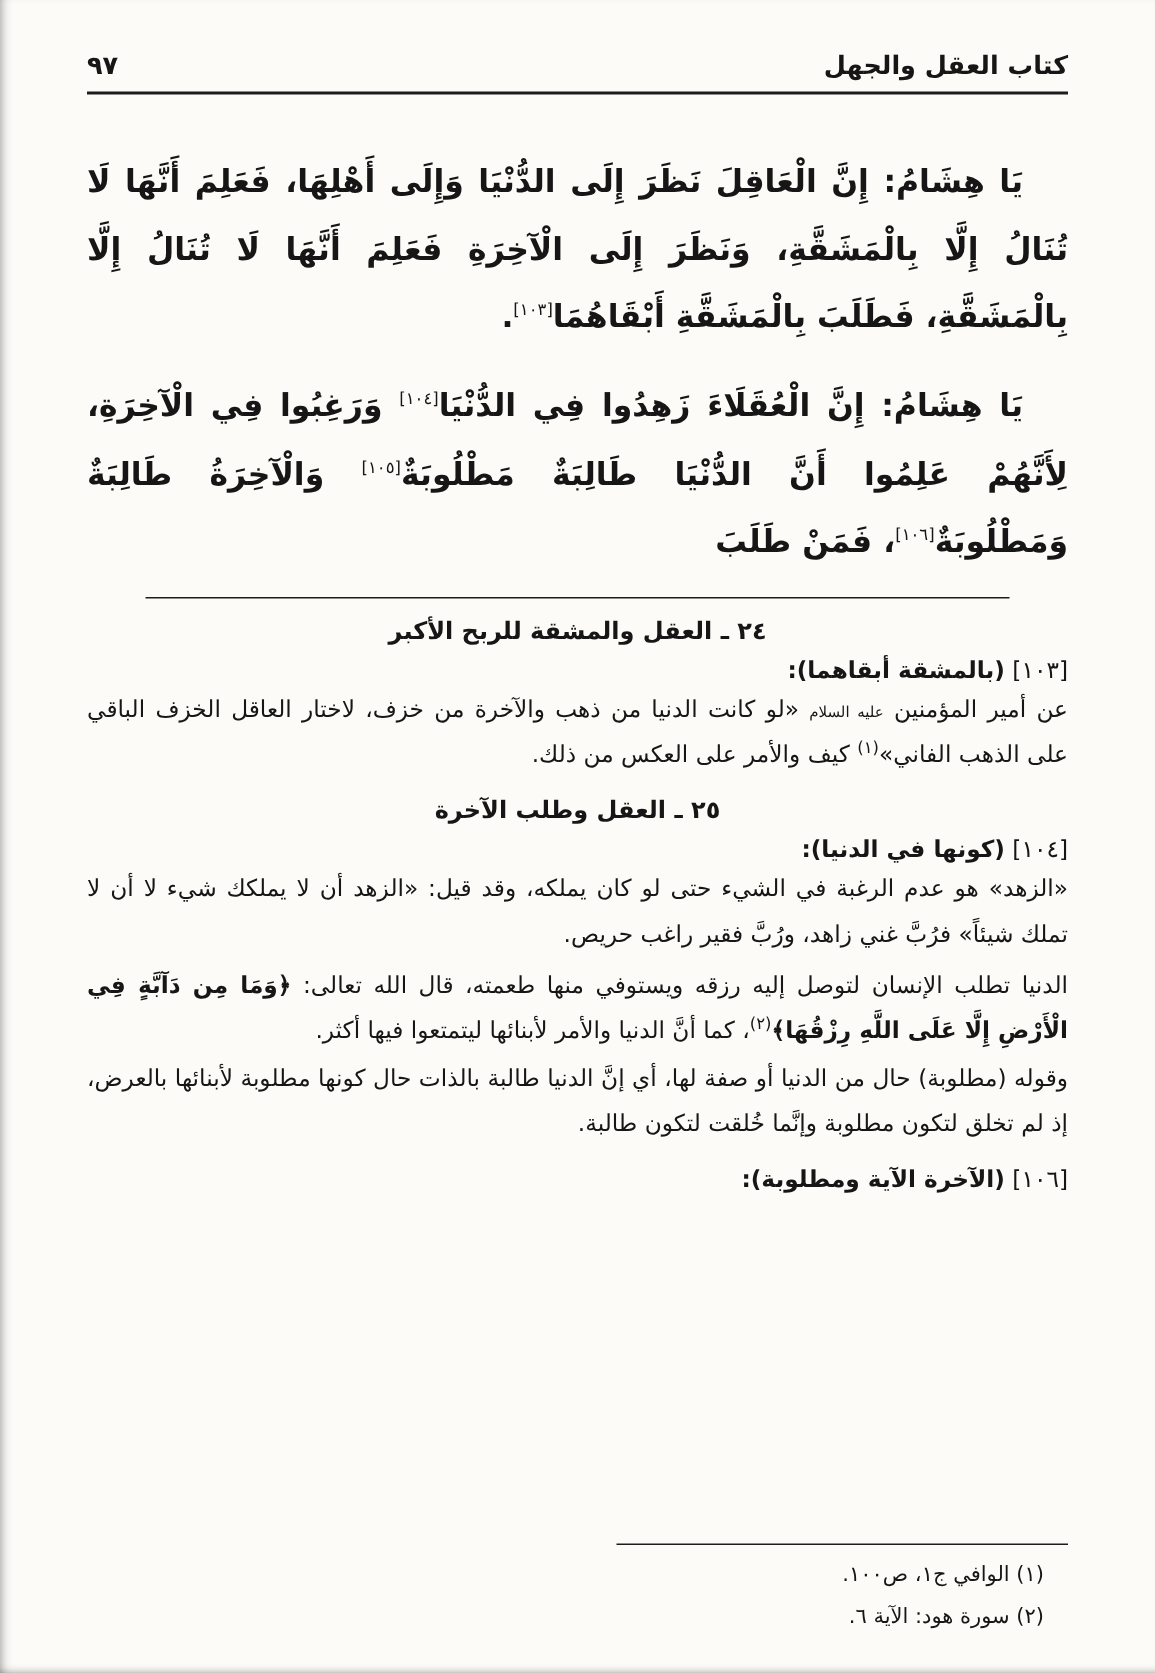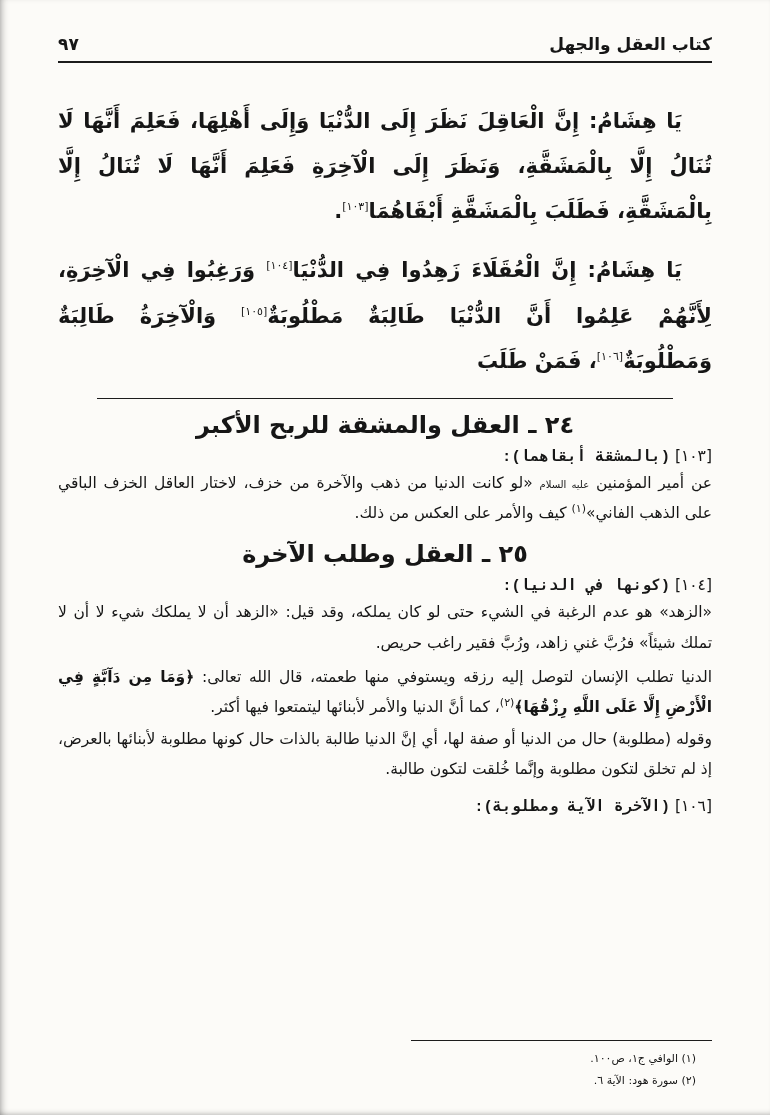--- a/index.html
+++ b/index.html
@@ -36,37 +36,37 @@
     text-indent: 30px;
   }
   .hadith-p sup, .entry-body sup {
     font-size: 11px; font-weight: 400; line-height: 0;
   }
   .mid-rule {
     border: none; border-top: 1.6px solid #1c1c1c;
     width: 88%; margin: 14px auto 4px auto;
   }
   .section-title {
-    text-align: center; font-size: 24px; font-weight: 700;
+    text-align: center; font-size: 16px; font-weight: 700;
     margin: 12px 0 8px 0;
   }
   .entry { margin: 0 0 4px 0; }
   .entry-gap { margin-top: 12px; }
   .entry-head { font-size: 15.5px; margin: 6px 0 2px 0; }
   .marker { letter-spacing: 0.5px; }
-  .entry-title { font-weight: 700; font-family: Liberation Mono, monospace; }
+  .entry-title { font-weight: 700; }
   .entry-body {
     font-size: 15.5px; line-height: 1.95;
     text-align: justify; margin: 0 0 2px 0;
   }
   .quran { font-weight: 700; }
   .honorific { font-size: 10px; }
   .footnotes {
     position: absolute; bottom: 22px; right: 58px; left: 58px;
-    font-size: 11px;
+    font-size: 14px;
   }
   .footnote-rule {
     width: 46%; border-top: 1.4px solid #1c1c1c; margin: 0 0 8px 0;
   }
   .footnote { margin: 3px 0; padding-right: 16px; line-height: 1.75; }
 </style>
 </head>
 <body>
 
 <div class="page">

